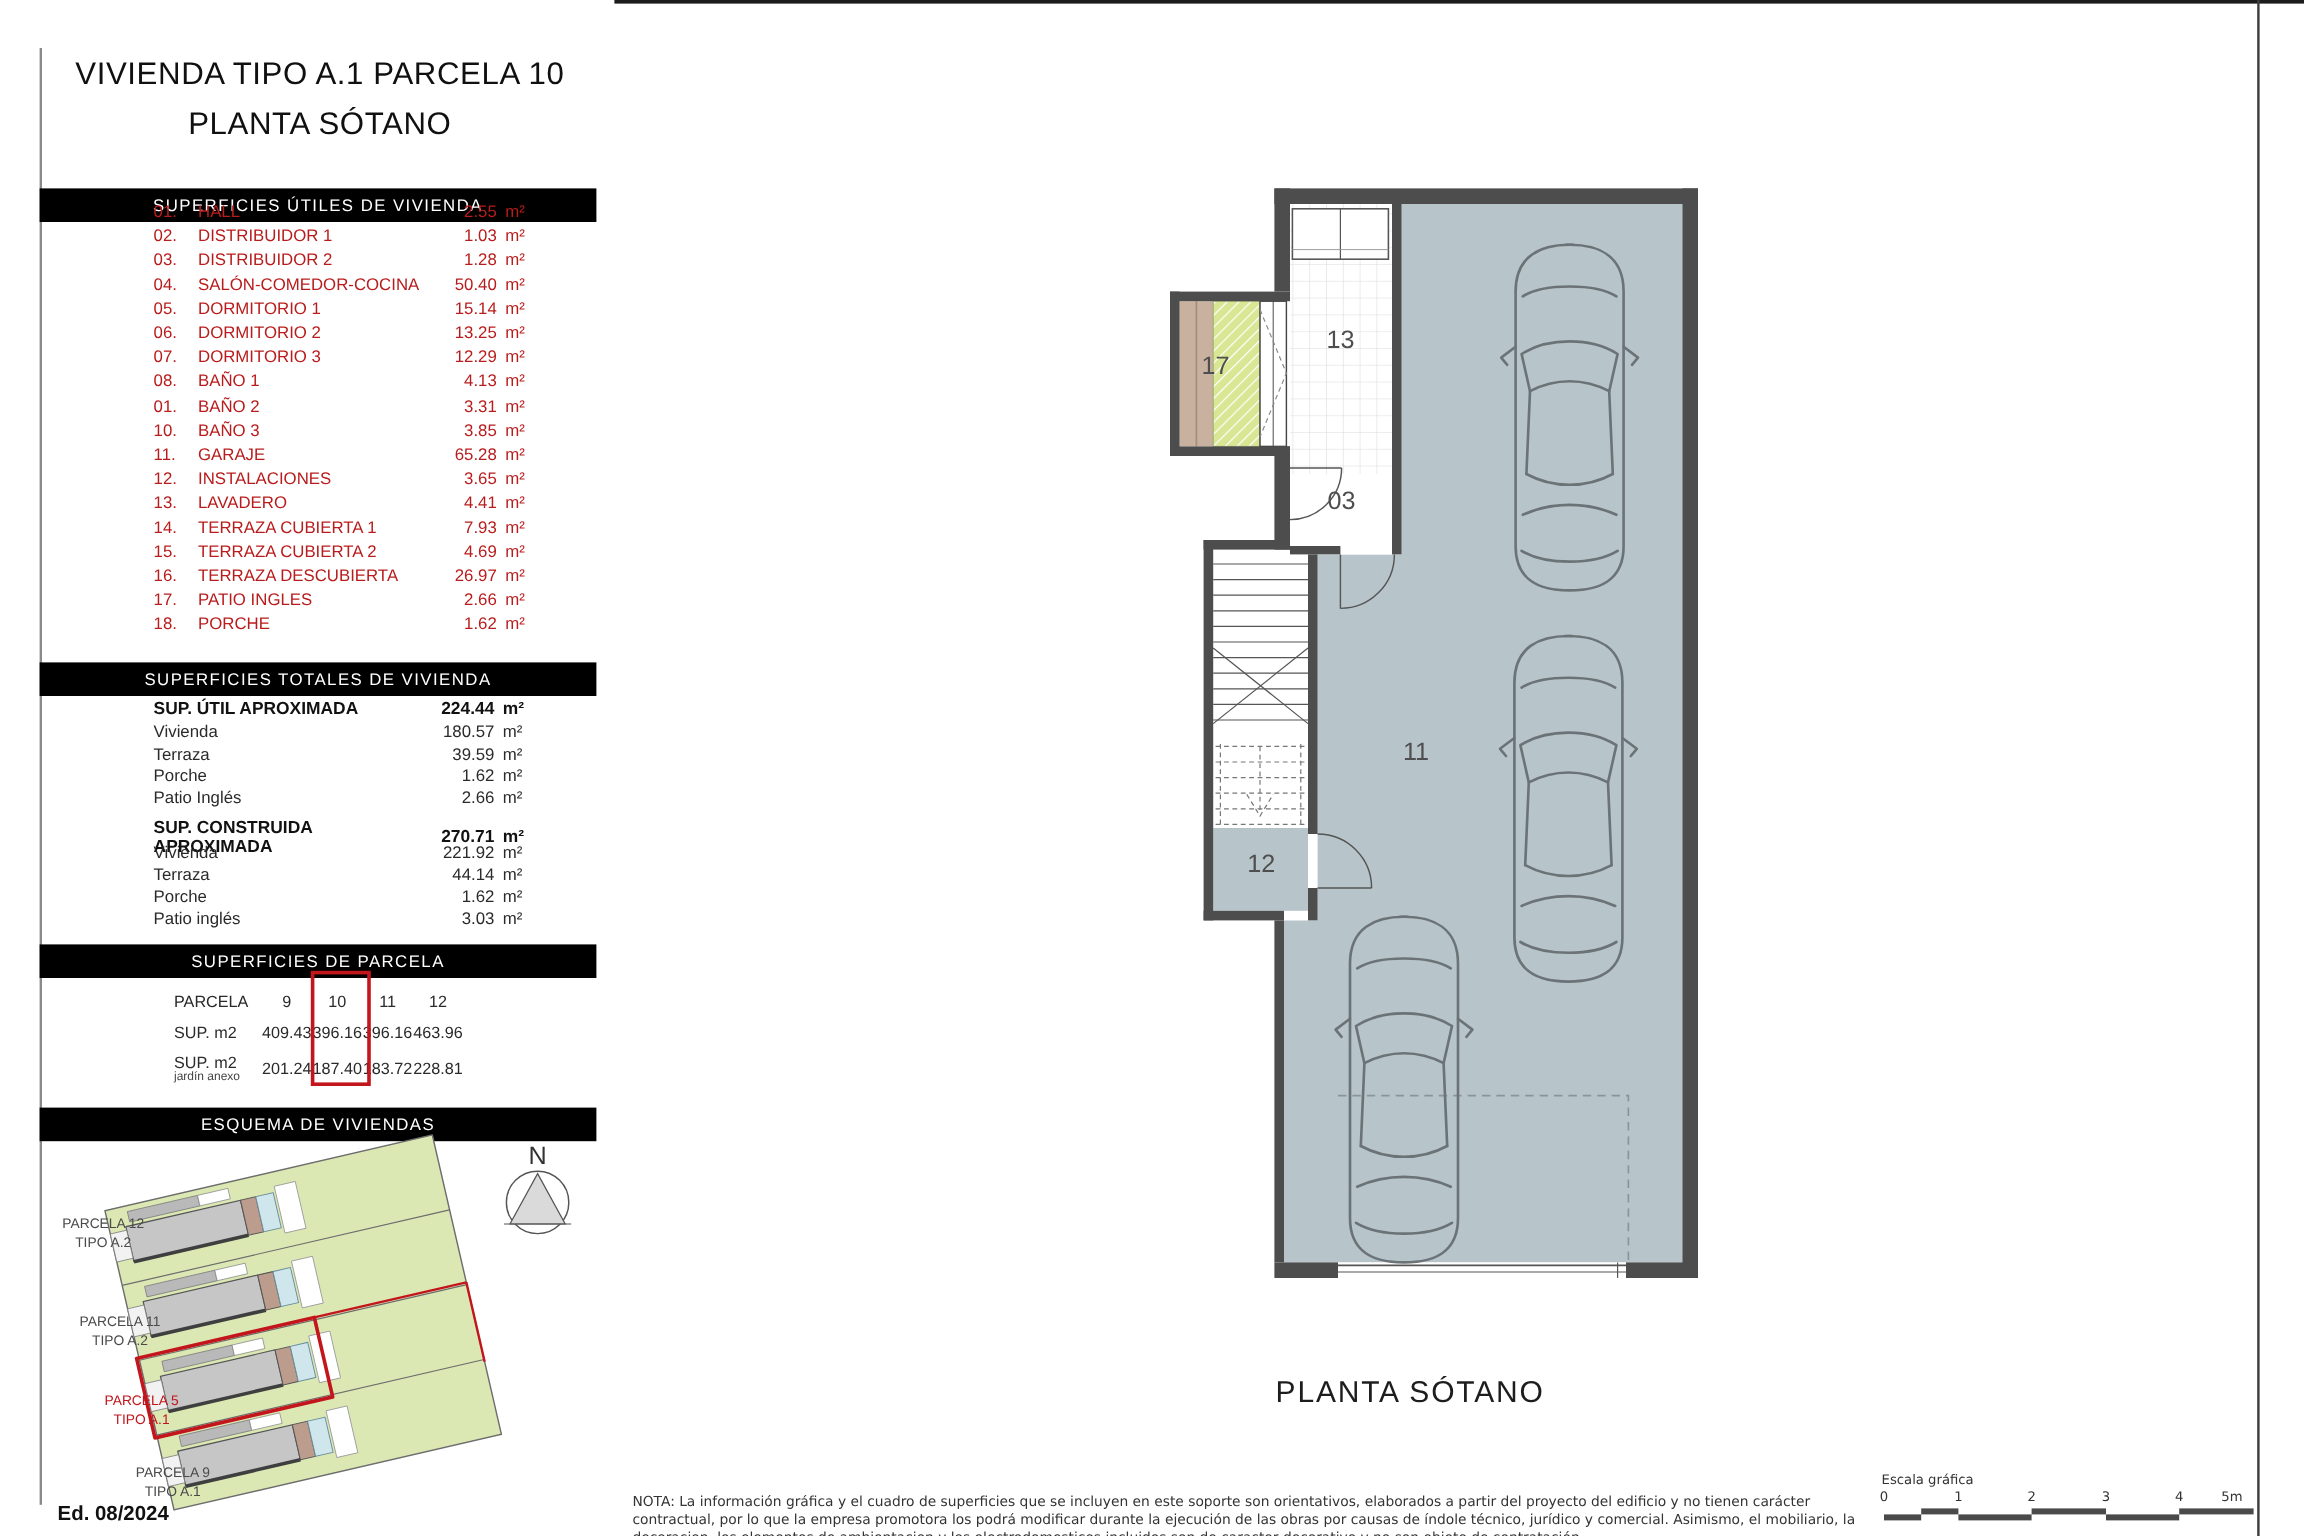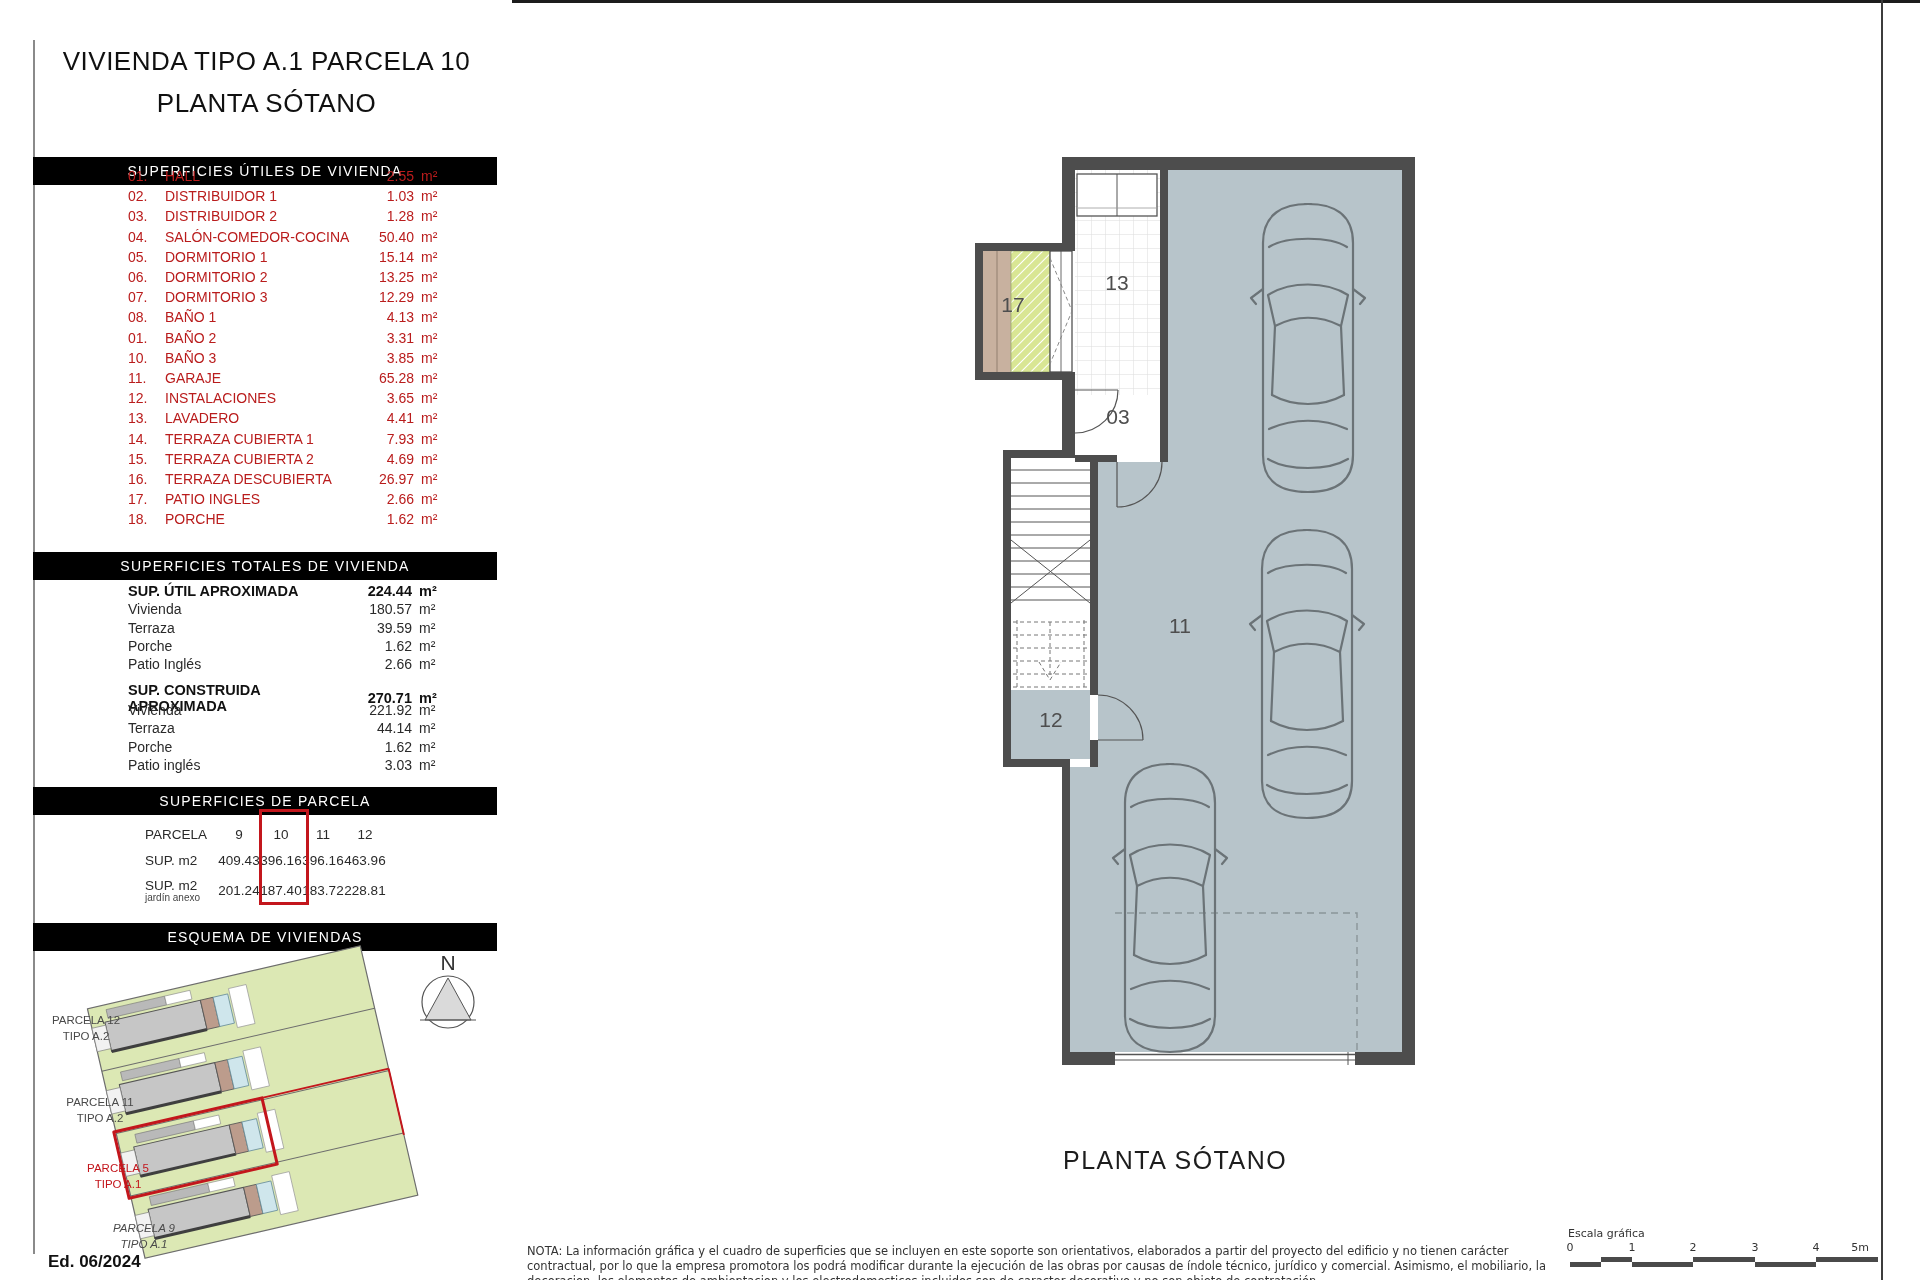--- a/index.html
+++ b/index.html
@@ -335,25 +335,25 @@
       <div>TIPO A.2</div>
     </div>
   <div class="esq-label" id="lab11" style="left:45px;top:1094px;">
       <div>PARCELA 11</div>
       <div>TIPO A.2</div>
     </div>
   <div class="esq-label" id="lab10" style="left:63px;top:1160px;">
       <div>PARCELA 5</div>
       <div>TIPO A.1</div>
     </div>
-  <div class="esq-label" id="lab9" style="left:89px;top:1220px;font-style:italic;">
+  <div class="esq-label" id="lab9" style="left:89px;top:1220px;">
       <div>PARCELA 9</div>
       <div>TIPO A.1</div>
     </div>
-  <div class="edition">Ed. 06/2024</div>
+  <div class="edition">Ed. 08/2024</div>
 
   <svg class="plan" viewBox="0 0 460 965">
     <defs>
       <pattern id="ghatch" width="7" height="7" patternUnits="userSpaceOnUse" patternTransform="rotate(45)">
         <rect width="7" height="7" fill="#d9e694"></rect>
         <line x1="0" y1="0" x2="0" y2="7" stroke="#ffffff" stroke-width="2"></line>
       </pattern>
       <pattern id="tiles" width="14" height="14" patternUnits="userSpaceOnUse">
         <path d="M14,0 H0 V14" fill="none" stroke="#dcdcdc" stroke-width="1"></path>
       </pattern>

